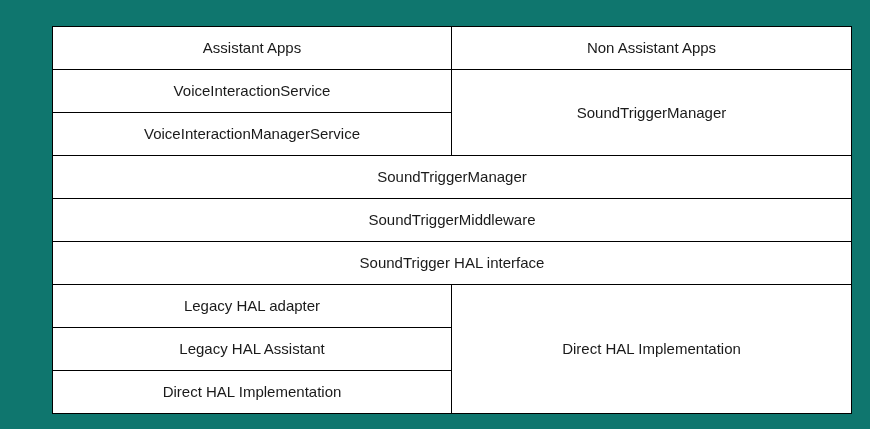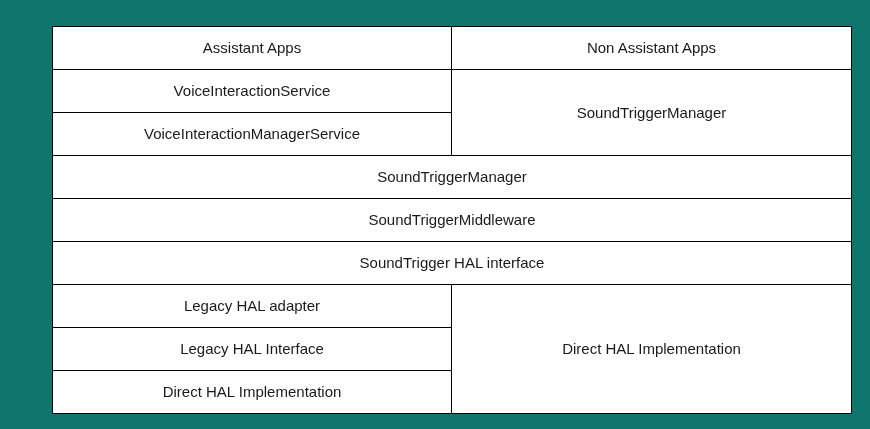--- a/index.html
+++ b/index.html
@@ -95,21 +95,21 @@
       <tr>
         <td class="band-white" colspan="2">SoundTrigger HAL interface</td>
       </tr>
 
       <tr>
         <td class="band-green">Legacy HAL adapter</td>
         <td class="band-green" rowspan="3">Direct HAL Implementation</td>
       </tr>
 
       <tr>
-        <td class="band-green">Legacy HAL Interface</td>
+        <td class="band-green">Legacy HAL Assistant</td>
       </tr>
 
       <tr>
         <td class="band-green">Direct HAL Implementation</td>
       </tr>
 
     </tbody>
   </table>
 
 </div>

